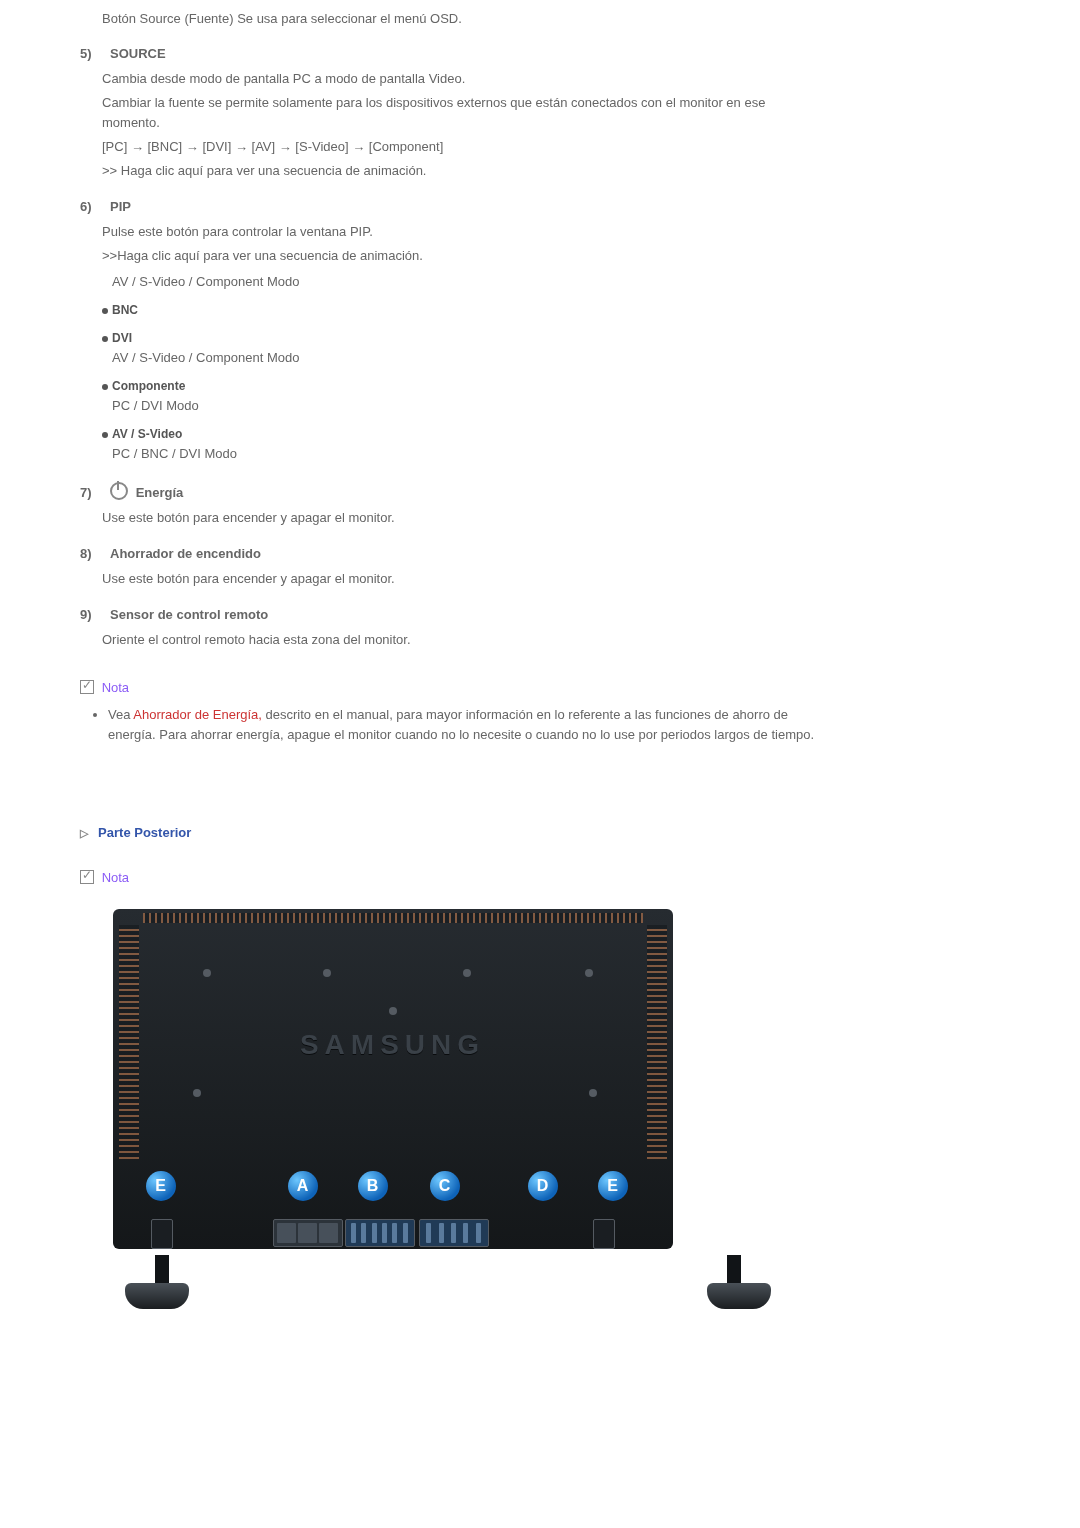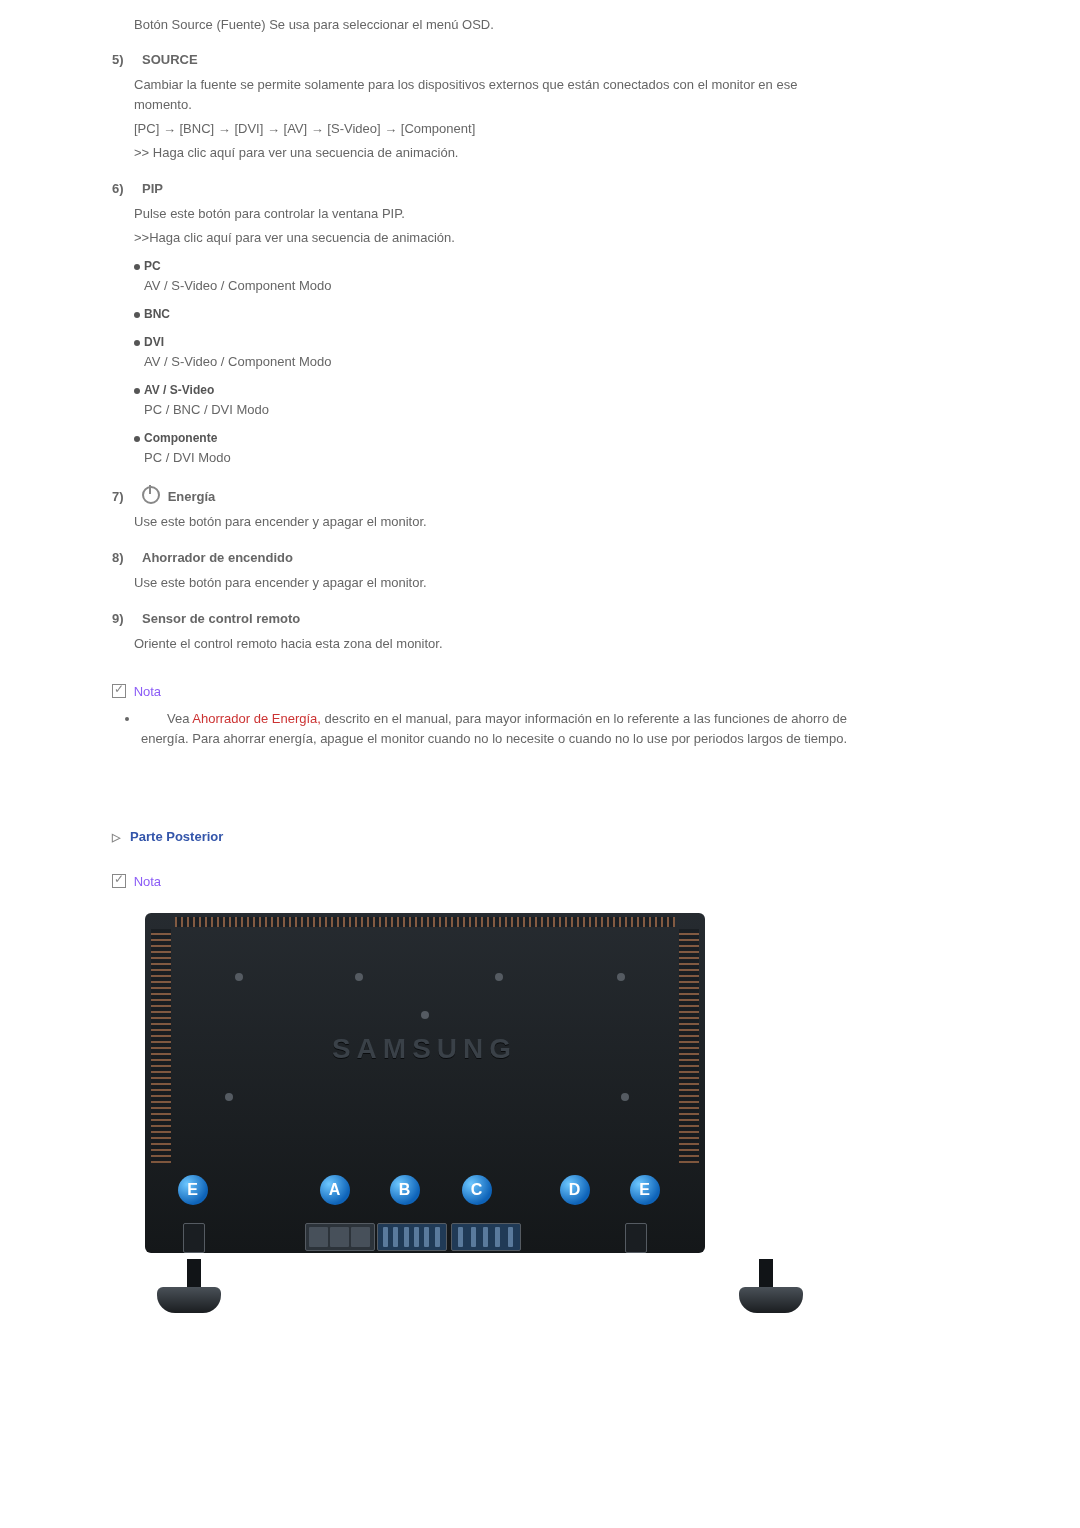--- a/index.html
+++ b/index.html
@@ -12,22 +12,22 @@
   .page {
     width: 1080px;
     min-height: 1528px;
     box-sizing: border-box;
     padding: 0;
     margin: 0 auto;
     position: relative;
   }
   .content {
     width: 735px;
-    margin-left: 112px;
-    padding-top: 16px;
+    margin-left: 80px;
+    padding-top: 10px;
   }
   p.intro {
     font-size: 13px;
     line-height: 18px;
     margin: 0 0 18px 22px;
     color: #666666;
   }
   .sec {
     margin-bottom: 18px;
   }
@@ -121,21 +121,20 @@
     left: 1px;
     top: -3px;
     font-size: 12px;
     color: #888888;
   }
   ul.note-list {
     list-style: disc;
     padding-left: 18px;
     margin: 10px 0 0 10px;
     color: #666666;
-    text-align: right;
   }
   ul.note-list li {
     font-size: 13px;
     line-height: 20px;
   }
   .link-color {
     color: #cc3333;
   }
   .back-heading {
     margin-top: 80px;
@@ -295,53 +294,53 @@
   <div class="content">
 
     <p class="intro">Botón Source (Fuente) Se usa para seleccionar el menú OSD.</p>
 
     <div class="sec">
       <div class="sec-head">
         <span class="sec-num">5)</span>
         <span class="sec-title">SOURCE</span>
       </div>
       <div class="sec-body">
+        <p>Cambia desde modo de pantalla PC a modo de pantalla Video.</p>
         <p>Cambiar la fuente se permite solamente para los dispositivos externos que están conectados con el monitor en ese momento.</p>
         <p>[PC] → [BNC] → [DVI] → [AV] → [S-Video] → [Component]</p>
         <p>&gt;&gt; Haga clic aquí para ver una secuencia de animación.</p>
       </div>
     </div>
 
     <div class="sec">
       <div class="sec-head">
         <span class="sec-num">6)</span>
         <span class="sec-title">PIP</span>
       </div>
       <div class="sec-body">
         <p>Pulse este botón para controlar la ventana PIP.</p>
         <p>&gt;&gt;Haga clic aquí para ver una secuencia de animación.</p>
         <div class="sub-list">
           <div>
-            <div class="bullet-line"><span class="dot"></span><span>PC</span></div>
             <div class="sub-text">AV / S-Video / Component Modo</div>
           </div>
           <div>
             <div class="bullet-line"><span class="dot"></span><span>BNC</span></div>
           </div>
           <div>
             <div class="bullet-line"><span class="dot"></span><span>DVI</span></div>
             <div class="sub-text">AV / S-Video / Component Modo</div>
           </div>
           <div>
+            <div class="bullet-line"><span class="dot"></span><span>Componente</span></div>
+            <div class="sub-text">PC / DVI Modo</div>
+          </div>
+          <div>
             <div class="bullet-line"><span class="dot"></span><span>AV / S-Video</span></div>
             <div class="sub-text">PC / BNC / DVI Modo</div>
-          </div>
-          <div>
-            <div class="bullet-line"><span class="dot"></span><span>Componente</span></div>
-            <div class="sub-text">PC / DVI Modo</div>
           </div>
         </div>
       </div>
     </div>
 
     <div class="sec">
       <div class="sec-head">
         <span class="sec-num">7)</span>
         <span class="sec-title">
           <span class="power-icon"></span>

